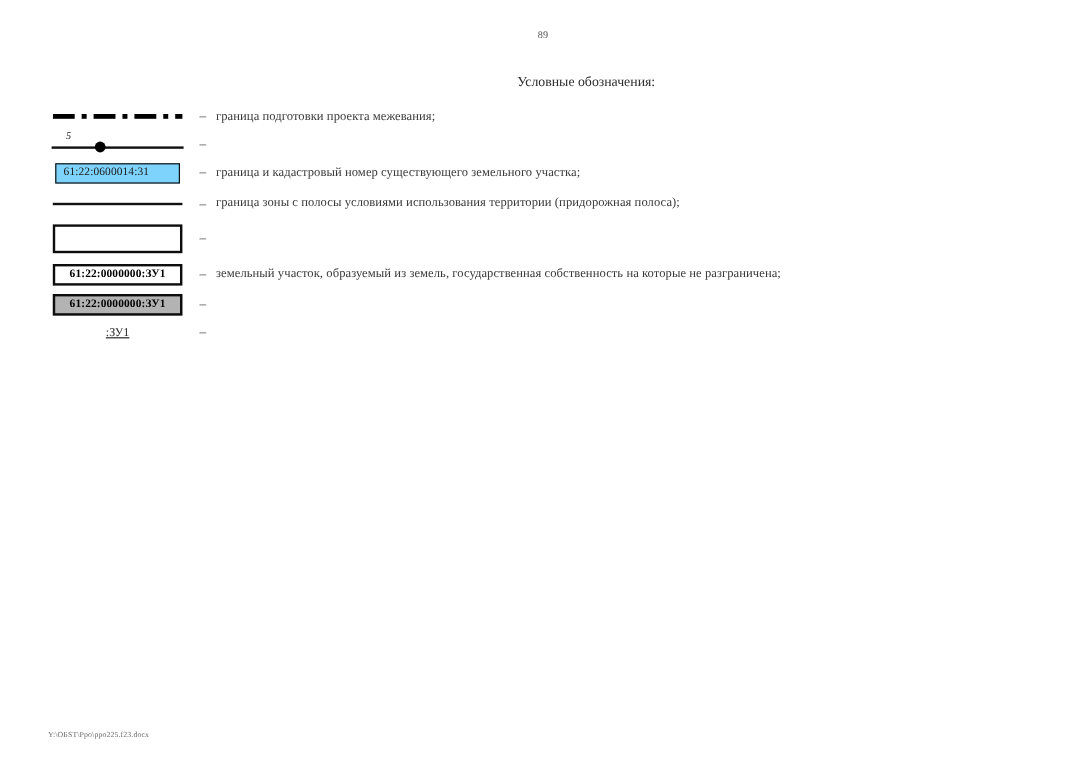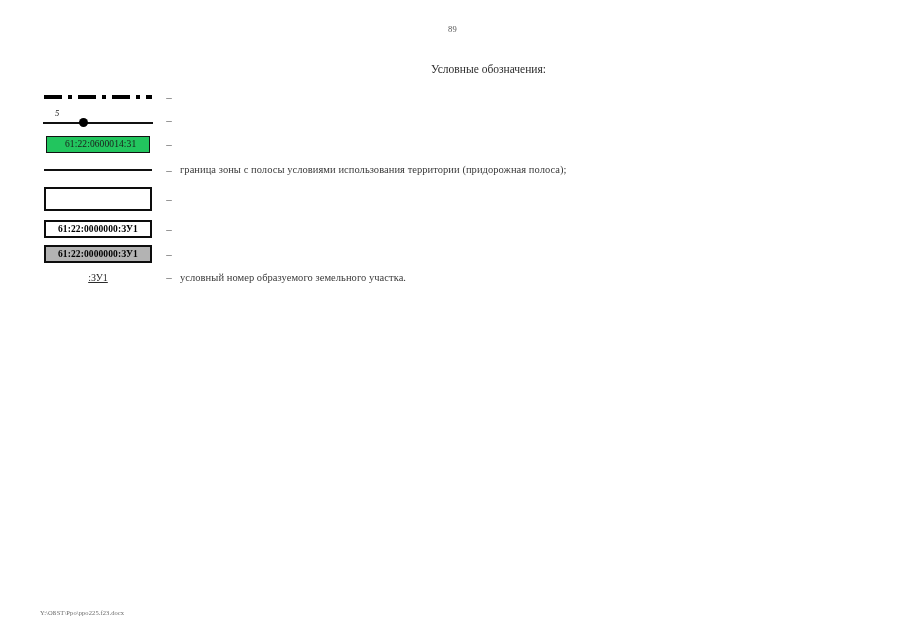--- a/index.html
+++ b/index.html
@@ -126,25 +126,25 @@
     font-size: 8.5px;
     font-style: italic;
     color: #222;
   }
 
   
   .sym-box-cad {
     width: 104px;
     height: 17px;
     border: 1.6px solid #111;
-    background: #22c55e;
+    background: #7dd3fc;
     display: flex;
     align-items: center;
     justify-content: flex-start;
-    padding-left: 18px;
+    padding-left: 6px;
     box-sizing: border-box;
     font-size: 9.5px;
     color: #1a1a1a;
     letter-spacing: .1px;
   }
 
   
   .sym-solid {
     width: 108px;
     height: 2px;
@@ -216,38 +216,40 @@
 
 <div class="legend-title">Условные обозначения:</div>
 
 <div class="legend">
 
   <div class="legend-row r1">
     <div class="sym-cell">
       <div class="sym-dashdot"></div>
     </div>
     <div class="dash-cell">–</div>
+    <div class="desc-cell">граница подготовки проекта межевания;</div>
   </div>
 
   <div class="legend-row r2">
     <div class="sym-cell">
       <div class="sym-point-wrap">
         <div class="sym-point-line"></div>
         <div class="sym-point-dot"></div>
         <div class="sym-point-num">5</div>
       </div>
     </div>
     <div class="dash-cell">–</div>
   </div>
 
   <div class="legend-row r3">
     <div class="sym-cell">
       <div class="sym-box-cad">61:22:0600014:31</div>
     </div>
     <div class="dash-cell">–</div>
+    <div class="desc-cell">граница и кадастровый номер существующего земельного участка;</div>
   </div>
 
   <div class="legend-row r4">
     <div class="sym-cell">
       <div class="sym-solid"></div>
     </div>
     <div class="dash-cell">–</div>
     <div class="desc-cell">граница зоны с полосы условиями использования территории (придорожная полоса);</div>
   </div>
 
@@ -256,32 +258,32 @@
       <div class="sym-box-empty"></div>
     </div>
     <div class="dash-cell">–</div>
   </div>
 
   <div class="legend-row r6">
     <div class="sym-cell">
       <div class="sym-box-white">61:22:0000000:ЗУ1</div>
     </div>
     <div class="dash-cell">–</div>
+    <div class="desc-cell">земельный участок, образуемый из земель, государственная собственность на которые не разграничена;</div>
   </div>
 
   <div class="legend-row r7">
     <div class="sym-cell">
       <div class="sym-box-gray">61:22:0000000:ЗУ1</div>
     </div>
     <div class="dash-cell">–</div>
   </div>
 
   <div class="legend-row r8">
     <div class="sym-cell">
       <div class="sym-plain-label">:ЗУ1</div>
     </div>
     <div class="dash-cell">–</div>
-    <div class="desc-cell">условный номер образуемого земельного участка.</div>
   </div>
 
 </div>
 
 <div class="footer-path">Y:\ОБST\Ppo\ppo225.f23.docx</div>
 
 </body></html>

